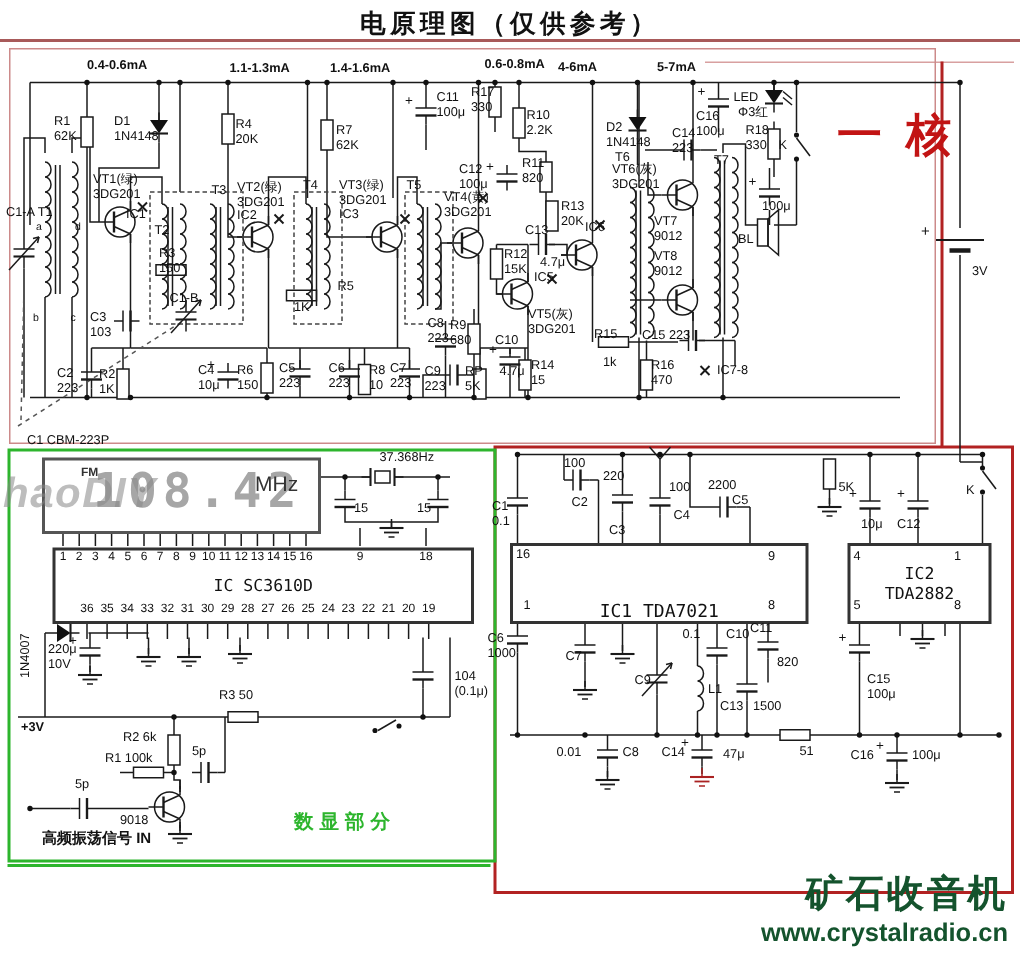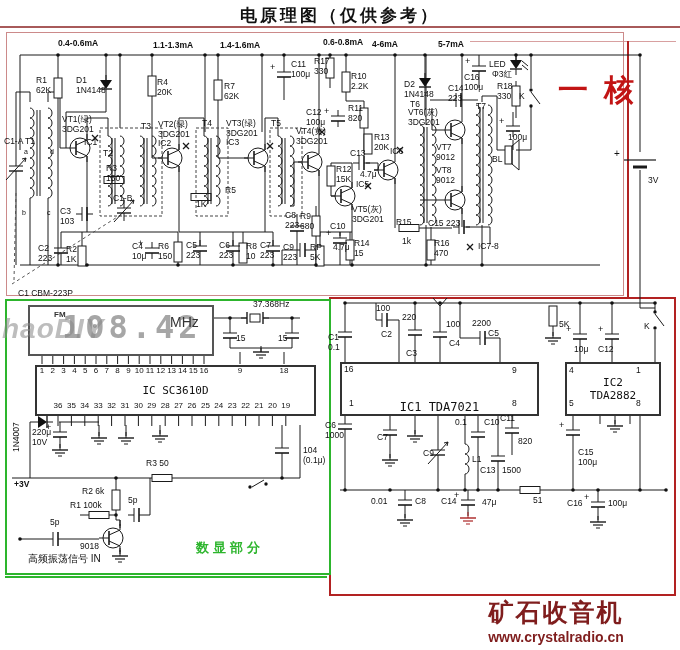--- a/index.html
+++ b/index.html
@@ -17,41 +17,41 @@
   .hr-green{left:5px;top:576px;width:322px;height:2px;background:#2db52d;}
   svg#wires{position:absolute;left:0;top:0;}
   .lbl{position:absolute;font-size:8.5px;line-height:9.5px;color:#101010;
        white-space:pre-line;}
   .core1{left:558px;top:70px;font-size:30px;font-weight:bold;color:#c21414;
          letter-spacing:16px;white-space:nowrap;}
   .core2{left:352px;top:526px;font-size:26px;font-weight:bold;color:#c21414;
          letter-spacing:10px;white-space:nowrap;}
   .dlabel{left:196px;top:539px;font-size:13px;font-weight:bold;color:#2db52d;
           letter-spacing:4px;}
-  .inlabel{left:28px;top:552px;font-size:10px;font-weight:normal;color:#111;}
+  .inlabel{left:28px;top:552px;font-size:10px;font-weight:bold;color:#111;}
   .dsp{left:28px;top:305px;width:182px;height:47px;border:2px solid #555;
        background:#fff;}
   .dsp .fm{position:absolute;left:24px;top:3px;font-size:8px;font-weight:bold;color:#333;}
   .dsp .digits{position:absolute;left:32px;top:1px;font-family:"DejaVu Sans Mono",monospace;
        font-size:32px;font-weight:bold;color:#a6a6a6;letter-spacing:4px;}
   .dsp .mhz{position:absolute;left:140px;top:7px;font-size:14px;color:#333;}
   .wm{left:2px;top:313px;font-size:28px;font-weight:bold;font-style:italic;
       color:#888;opacity:.55;letter-spacing:1px;text-align:right;}
   .icbox{position:absolute;border:2px solid #333;background:#fff;
          font-family:"DejaVu Sans Mono",monospace;color:#111;}
   .ic-main{left:35px;top:365px;width:277px;height:47px;display:flex;
            align-items:center;justify-content:center;font-size:11px;}
   .ic1{left:340px;top:362px;width:195px;height:50px;display:flex;
        align-items:flex-end;justify-content:center;font-size:12px;}
   .ic2{left:565px;top:362px;width:92px;height:50px;display:flex;flex-direction:column;
        align-items:center;justify-content:center;font-size:11px;line-height:13px;}
   .pin{position:absolute;font-size:8px;color:#111;transform:translateX(-50%);}
-  .logo{left:440px;top:596px;width:232px;text-align:center;color:#7f1d1d;}
+  .logo{left:440px;top:579px;width:232px;text-align:right;color:#14532d;}
   .logo .l1{font-size:25px;font-weight:bold;letter-spacing:2px;}
-  .logo .l2{font-size:14px;font-weight:bold;}
+  .logo .l2{font-size:17px;font-weight:bold;}
 </style>
 </head>
 <body>
 
 <div id="stage">
   <div class="abs t-title">电原理图（仅供参考）</div>
   <div class="abs hr1"></div>
   <div class="abs hr2"></div>
   <div class="abs vred"></div>
   <div class="abs frame-top"></div>

